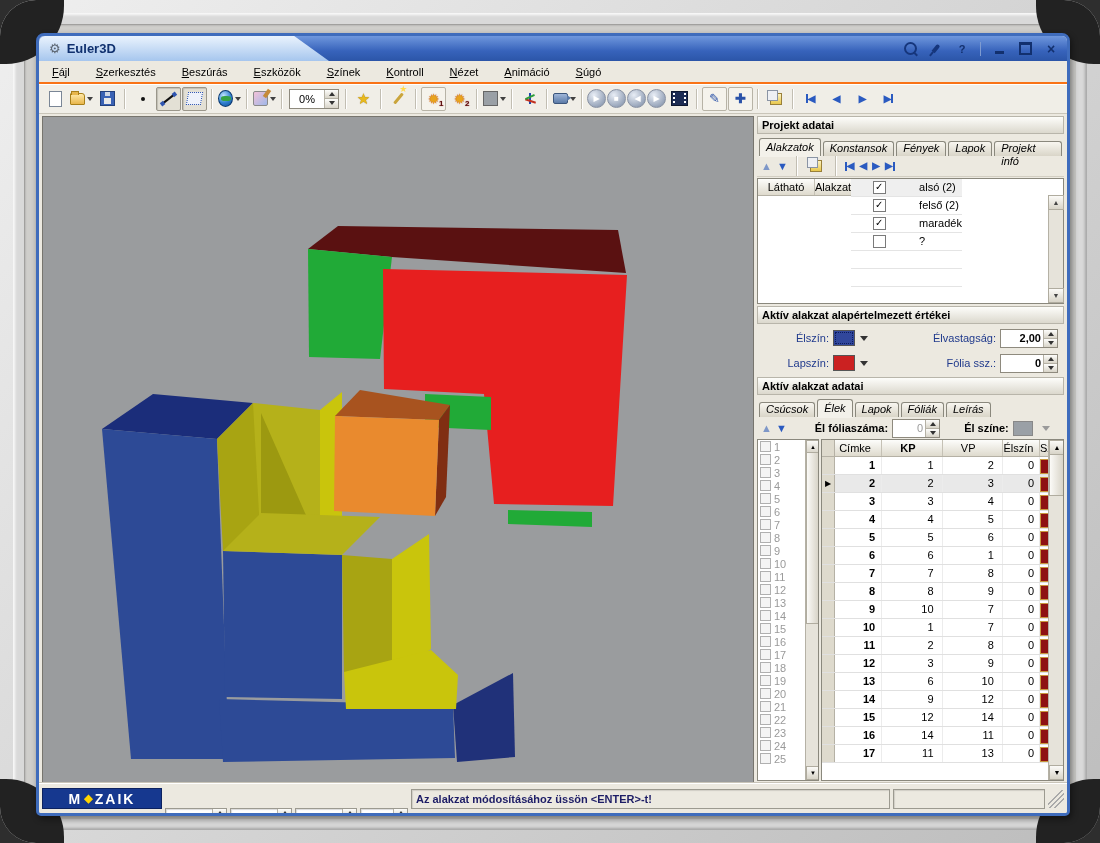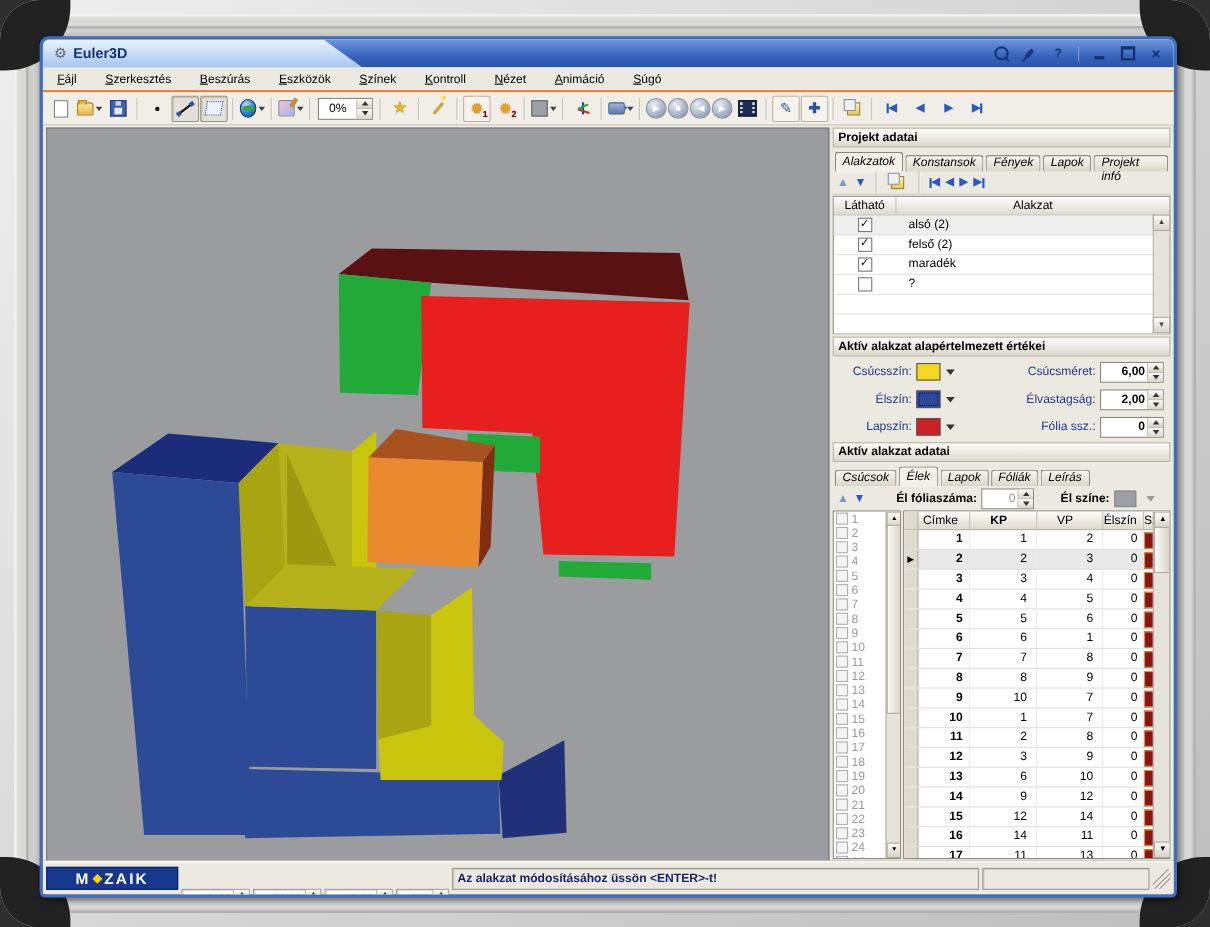--- a/index.html
+++ b/index.html
@@ -106,21 +106,21 @@
 
   .sechdr{font-weight:bold;background:linear-gradient(#fdfdfa,#dbd8cd);border:1px solid #b8b5aa;padding:1px 4px;height:14px;line-height:14px;flex:0 0 auto;}
   .tabs{display:flex;align-items:flex-end;height:20px;padding-left:2px;margin-top:2px;flex:0 0 auto;}
   .tab{border:1px solid #8a887d;border-bottom:none;border-radius:3px 3px 0 0;padding:0 6px 1px;background:linear-gradient(#f8f6f0,#d9d5c8);margin-right:2px;height:13px;line-height:13px;font-style:italic;}
   .tab.active{background:#f3f1ea;height:16px;line-height:16px;box-shadow:0 1px 0 #f3f1ea;}
   .ptoolbar{height:20px;display:flex;align-items:center;gap:5px;padding:0 4px;border-bottom:1px solid #d2cec2;flex:0 0 auto;}
   .arr{font-size:11px;line-height:1;}
   .arr.up{color:#7e97c8;} .arr.dn{color:#2a5ac0;}
 
   
-  .shapetbl{height:124px;border:1px solid #8a887d;background:#fff;display:flex;flex-direction:column;margin:1px 0 2px;flex:0 0 auto;position:relative;}
+  .shapetbl{height:124px;border:1px solid #8a887d;background:#fff;display:flex;flex-direction:row;margin:1px 0 2px;flex:0 0 auto;position:relative;}
   .shead{display:flex;background:linear-gradient(#fdfdfb,#dedacd);border-bottom:1px solid #b5b1a5;font-weight:normal;height:16px;line-height:16px;flex:0 0 auto;}
   .shead .c1{width:56px;text-align:center;border-right:1px solid #c5c1b5;}
   .shead .c2{flex:1;text-align:center;}
   .srow{display:flex;height:17px;line-height:17px;border-bottom:1px solid #e4e4e4;align-items:center;}
   .srow .c1{width:56px;display:flex;justify-content:center;}
   .srow .c2{flex:1;padding-left:12px;}
   .srow.first{background:#efefef;}
   .cbx{width:11px;height:11px;border:1px solid #7a7a7a;background:#fff;font-size:10px;line-height:10px;text-align:center;color:#000;}
   .vscroll{position:absolute;right:0;top:16px;bottom:0;width:14px;background:#e6e3da;border-left:1px solid #b5b1a5;display:flex;flex-direction:column;justify-content:space-between;align-items:center;font-size:7px;color:#444;}
   .sb-btn{width:14px;height:13px;background:linear-gradient(#fbfaf7,#d8d4c8);border:1px solid #b0ac9f;display:flex;align-items:center;justify-content:center;}
@@ -448,33 +448,20 @@
           </div>
         <div class="vscroll">
           <span class="sb-btn" style="font-size:7px">▲</span>
           <span class="sb-btn" style="font-size:7px">▼</span>
         </div>
       </div>
 
       <div class="sechdr">Aktív alakzat alapértelmezett értékei</div>
       <div class="defform" id="defform">
           <div class="defrow">
-            <span class="deflab">Csúcsszín:</span>
-            <span class="swatch" style="background: rgb(242, 216, 36);"></span>
-            <span class="swdd"></span>
-            <span class="deflab2">Csúcsméret:</span>
-            <span class="spinbox">
-              <span class="val">6,00</span>
-              <span class="spin-btns">
-                <i class="up"></i>
-                <i class="dn"></i>
-              </span>
-            </span>
-          </div>
-          <div class="defrow">
             <span class="deflab">Élszín:</span>
             <span class="swatch" style="background: rgb(49, 71, 156); outline: rgb(10, 26, 92) dotted 1px; outline-offset: -3px;"></span>
             <span class="swdd"></span>
             <span class="deflab2">Élvastagság:</span>
             <span class="spinbox">
               <span class="val">2,00</span>
               <span class="spin-btns">
                 <i class="up"></i>
                 <i class="dn"></i>
               </span>

